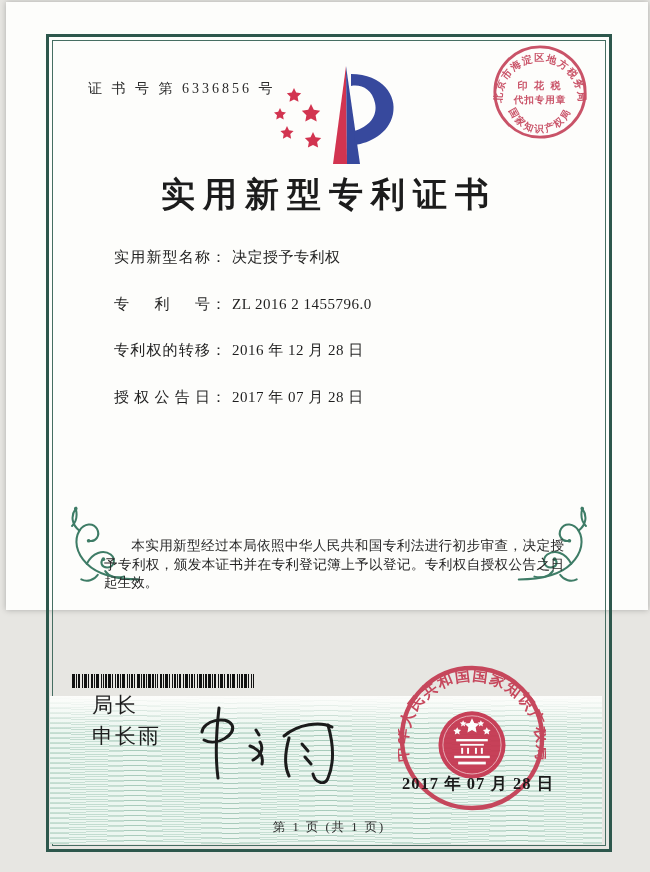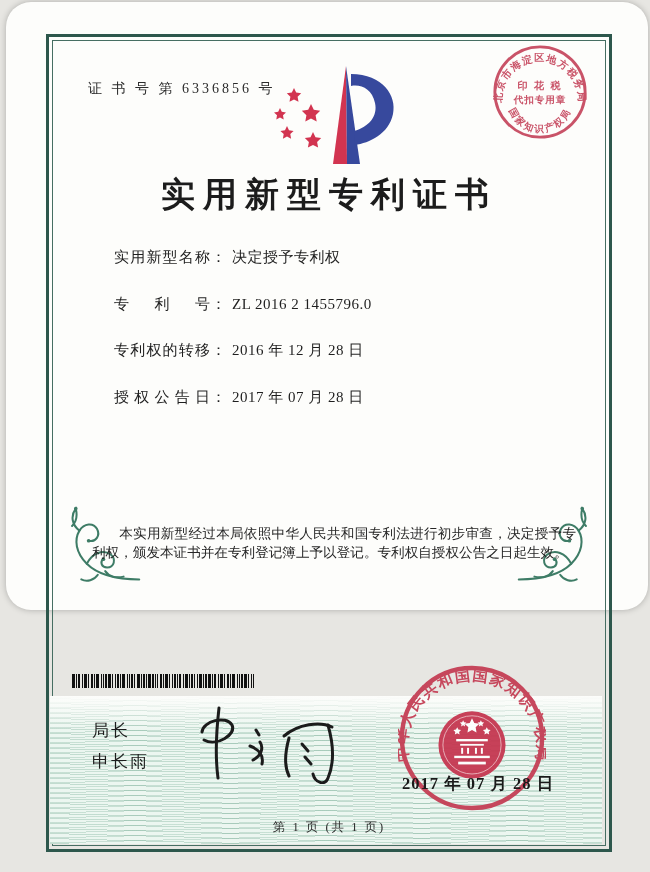--- a/index.html
+++ b/index.html
@@ -3,21 +3,21 @@
 <meta charset="utf-8">
 <style>
   html,body{margin:0;padding:0;}
   body{
     width:650px;height:872px;background:#e7e6e2;
     font-family:"Liberation Serif","DejaVu Serif",serif;
     position:relative;overflow:hidden;
   }
   .page{
     position:absolute;left:6px;top:2px;width:642px;height:608px;
-    background:#fdfdfb;box-shadow:0 0 6px rgba(0,0,0,.25);border-radius:25px;
+    background:#fdfdfb;box-shadow:0 0 6px rgba(0,0,0,.25);
   }
   .frame{
     position:absolute;left:40px;top:32px;width:560px;height:812px;
     border:3px solid #2d574c;
   }
   .frame-inner{
     position:absolute;left:3px;top:3px;right:3px;bottom:3px;
     border:1px solid #466e62;
   }
   .guilloche{
@@ -44,26 +44,26 @@
     display:inline-block;width:96px;text-align:justify;text-align-last:justify;
     vertical-align:top;
     margin-left:24px;
   }
   .field-colon{display:inline-block;margin:0 6px 0 1px;}
   .field-value{letter-spacing:.5px;}
   .body-text{
     position:absolute;left:82px;top:519px;width:492px;
     font-size:13.6px;line-height:18.7px;color:#262626;text-align:justify;
   }
-  .body-text p{margin:4px;text-indent:2em;}
+  .body-text p{margin:16px;text-indent:2em;}
   .barcode{position:absolute;left:66px;top:672px;}
   .signer{
-    position:absolute;left:86px;top:713px;font-size:17px;color:#1d1d1d;
+    position:absolute;left:86px;top:689px;font-size:21px;color:#1d1d1d;
     line-height:31px;letter-spacing:2px;
-    font-family:Liberation Serif, serif;
+    font-family:Liberation Mono, monospace;
   }
   .signature{position:absolute;left:180px;top:694px;}
   .office-stamp{position:absolute;left:392px;top:662px;opacity:.93;}
   .issue-date{
     position:absolute;left:396px;top:771px;font-size:16.5px;font-weight:700;
     color:#1a1a1a;letter-spacing:1px;
   }
   .footer{
     position:absolute;left:0;top:817px;width:646px;text-align:center;
     font-size:12.5px;letter-spacing:2px;color:#2d2d2d;

